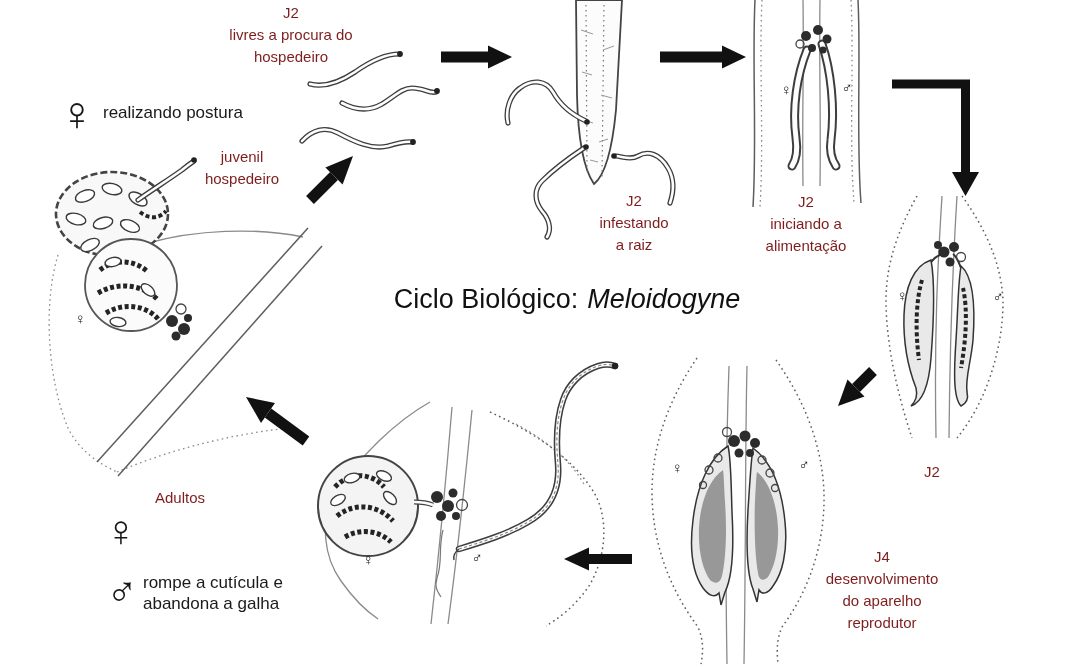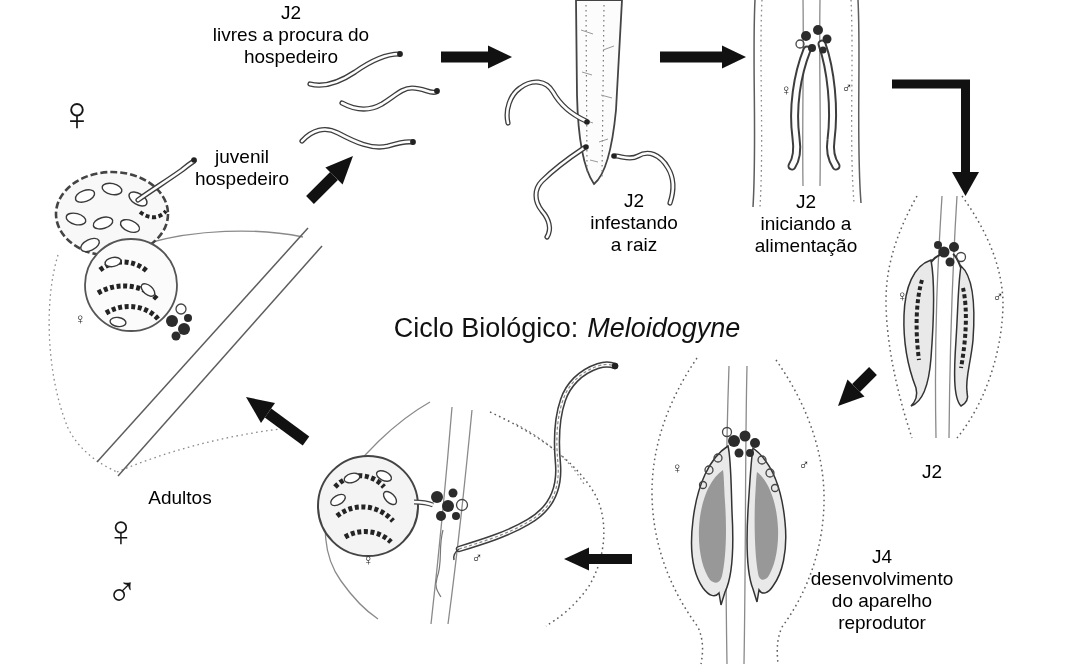--- a/index.html
+++ b/index.html
@@ -1,24 +1,24 @@
 <!DOCTYPE html>
 <html><head>
 <meta charset="utf-8">
 <style>
   html,body{margin:0;padding:0;background:#fff;}
   .canvas{position:relative;width:1089px;height:667px;background:#ffffff;overflow:hidden;
           font-family:"Liberation Sans",sans-serif;color:#1a1a1a;}
   .canvas svg{position:absolute;left:0;top:0;}
-  .lbl{position:absolute;font-size:19px;line-height:22px;white-space:pre-line;
-       text-align:center;transform:translateX(-50%);color:#000000;}
+  .lbl{position:absolute;font-size:15px;line-height:22px;white-space:pre-line;
+       text-align:center;transform:translateX(-50%);color:#7f1d1d;}
   .lbl-left{position:absolute;font-size:17px;line-height:21px;white-space:pre-line;
        text-align:left;color:#1a1a1a;}
   .title{position:absolute;left:567px;top:284px;transform:translateX(-50%);
-       font-size:27px;white-space:nowrap;color:#111;margin-top:29px;}
+       font-size:27px;white-space:nowrap;color:#111;}
   .title .species{font-style:italic;margin-left:9px;}
   .sym-sm{position:absolute;font-size:15px;line-height:15px;color:#222;
        transform:translate(-50%,-50%);}
   .sym-lg{position:absolute;color:#161616;transform:translate(-50%,-50%);font-weight:400;}
   
   .ol{fill:none;stroke:#5d5d5d;stroke-width:1.5;}
   .ol2{fill:none;stroke:#8a8a8a;stroke-width:1.3;}
   .dot{stroke-dasharray:1.6 3.4;}
   .crack{fill:none;stroke:#999;stroke-width:1;}
   .wormO{fill:none;stroke:#3d3d3d;stroke-width:5.2;stroke-linecap:round;}
@@ -221,38 +221,41 @@
     </g>
   </svg>
 
   <div class="title">
     <span>Ciclo Biológico:</span><span class="species">Meloidogyne</span>
   </div>
 
   <div class="lbl" style="left:291px;top:2px">J2
 livres a procura do
 hospedeiro</div>
+  <div class="lbl-left" style="left:103px;top:102px">realizando postura</div>
   <div class="lbl" style="left:242px;top:146px">juvenil
 hospedeiro</div>
   <div class="lbl" style="left:634px;top:190px">J2
 infestando
 a raiz</div>
   <div class="lbl" style="left:806px;top:191px">J2
 iniciando a
 alimentação</div>
   <div class="lbl" style="left:932px;top:461px">J2</div>
   <div class="lbl" style="left:882px;top:546px">J4
 desenvolvimento
 do aparelho
 reprodutor</div>
 
   <div class="lbl" style="left:180px;top:487px">Adultos</div>
   <span class="sym-lg" style="left:77px;top:113px;font-size:48px">♀</span>
   <span class="sym-lg" style="left:121px;top:531px;font-size:44px">♀</span>
   <span class="sym-lg" style="left:122px;top:592px;font-size:42px">♂</span>
+  <div class="lbl-left" style="left:143px;top:572px">rompe a cutícula e
+abandona a galha</div>
 
   <span class="sym-sm" style="left:80px;top:318px">♀</span>
   <span class="sym-sm" style="left:786px;top:89px">♀</span>
   <span class="sym-sm" style="left:847px;top:87px">♂</span>
   <span class="sym-sm" style="left:902px;top:295px">♀</span>
   <span class="sym-sm" style="left:998px;top:296px">♂</span>
   <span class="sym-sm" style="left:677px;top:467px">♀</span>
   <span class="sym-sm" style="left:804px;top:464px">♂</span>
   <span class="sym-sm" style="left:368px;top:559px">♀</span>
   <span class="sym-sm" style="left:477px;top:557px">♂</span>

